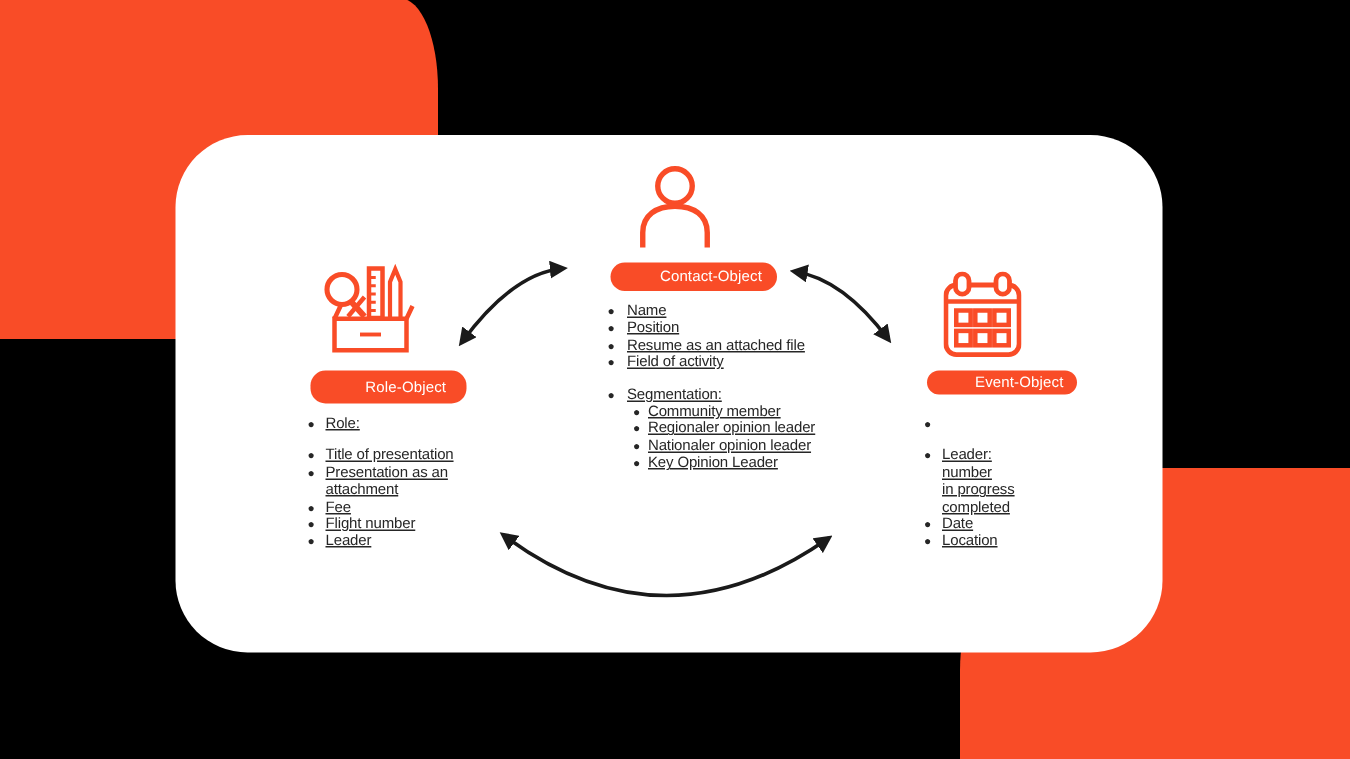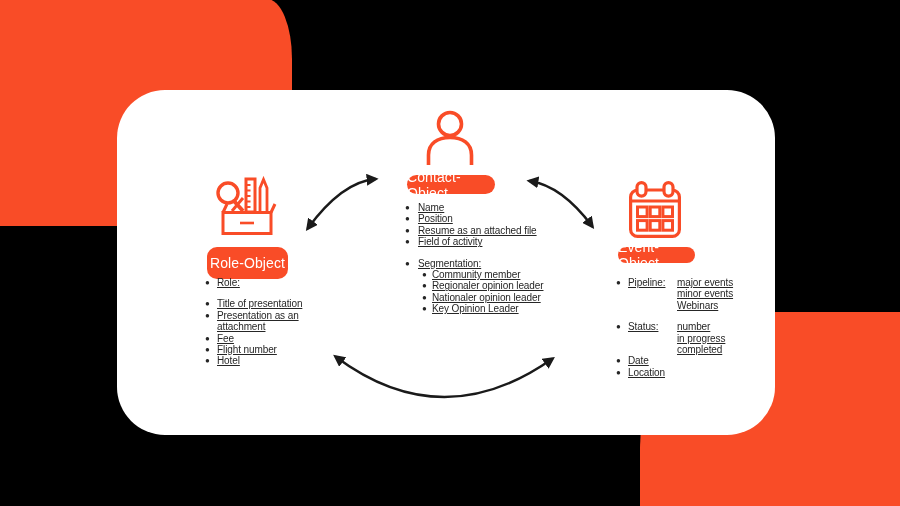--- a/index.html
+++ b/index.html
@@ -23,36 +23,36 @@
   .arrows .head{fill:var(--arrow,#1a1a1a);stroke:none;}
   
   .icon{position:absolute;color:var(--accent,#F94C27);}
   .icon *{stroke:currentColor;fill:none;}
   .icon .filled{fill:#fff;}
   .icon-toolbox{left:214px;top:176px;}
   .icon-person{left:426px;top:110px;}
   .icon-calendar{left:629px;top:181px;}
   
   .badge{position:absolute;background:var(--accent,#F94C27);color:#fff;
-    font-size:14px;letter-spacing:.1px;display:flex;align-items:center;justify-content:center;
-    border-radius:10px;}
-  .badge-role{left:207px;top:247px;width:81px;height:32px;}
+    font-size:10px;letter-spacing:.1px;display:flex;align-items:center;justify-content:center;
+    border-radius:10px;padding-left:23px;}
+  .badge-role{left:207px;top:247px;width:81px;height:22px;}
   .badge-contact{left:407px;top:175px;width:88px;height:19px;}
   .badge-event{left:618px;top:247px;width:77px;height:16px;}
   
   .list{position:absolute;font-size:10px;line-height:11.4px;color:var(--text,#262626);letter-spacing:-.1px;}
   .list-role{left:205px;top:277px;}
   .list-contact{left:405px;top:202px;}
   .list-event{left:616px;top:277px;}
   .li{display:flex;align-items:flex-start;}
   .li.gap{margin-bottom:10px;}
   .dot{flex:none;width:12px;font-size:8px;line-height:11.4px;color:var(--text,#262626);}
   .list-contact > .li > .dot{width:13px;}
   .li-body{white-space:pre-line;text-decoration:underline;}
-  .li-body.row{display:flex;white-space:normal;}
+  .li-body.row{display:flex;white-space:normal;flex-direction:column;}
   .lbl{flex:none;}
   .list-role .lbl{width:30px;}
   .list-event .lbl{width:49px;}
   .vals div{white-space:nowrap;}
   .sublist{margin-left:17px;}
   .sublist .dot{width:10px;}
 </style>
 </head>
 <body>
 
@@ -94,21 +94,21 @@
       <div class="li">
         <span class="dot">●</span>
         <div class="li-body">Fee</div>
       </div>
       <div class="li">
         <span class="dot">●</span>
         <div class="li-body">Flight number</div>
       </div>
       <div class="li">
         <span class="dot">●</span>
-        <div class="li-body">Hotel</div>
+        <div class="li-body">Leader</div>
       </div>
     </div>
 
   <svg class="icon icon-person" width="48" height="57" viewBox="0 0 48 57">
     <circle cx="24" cy="14" r="11.5" stroke-width="3.6"></circle>
     <path d="M2.5,55 V45 C2.5,33.5 11.5,27.5 24,27.5 C36.5,27.5 45.5,33.5 45.5,45 V55" stroke-width="3.6"></path>
   </svg>
   <div class="badge badge-contact">Contact-Object</div>
   <div class="list list-contact">
       <div class="li">
@@ -160,33 +160,25 @@
     <rect x="21.2" y="26" width="9.6" height="9.6" stroke-width="3"></rect>
     <rect x="33.9" y="26" width="9.6" height="9.6" stroke-width="3"></rect>
     <rect x="8.5" y="39.6" width="9.6" height="9.6" stroke-width="3"></rect>
     <rect x="21.2" y="39.6" width="9.6" height="9.6" stroke-width="3"></rect>
     <rect x="33.9" y="39.6" width="9.6" height="9.6" stroke-width="3"></rect>
   </svg>
   <div class="badge badge-event">Event-Object</div>
   <div class="list list-event">
       <div class="li gap">
         <span class="dot">●</span>
+      </div>
+      <div class="li">
+        <span class="dot">●</span>
         <div class="li-body row">
-          <span class="lbl">Pipeline:</span>
-          <span class="vals">
-            <div>major events</div>
-            <div>minor events</div>
-            <div>Webinars</div>
-          </span>
-        </div>
-      </div>
-      <div class="li">
-        <span class="dot">●</span>
-        <div class="li-body row">
-          <span class="lbl">Status:</span>
+          <span class="lbl">Leader:</span>
           <span class="vals">
             <div>number</div>
             <div>in progress</div>
             <div>completed</div>
           </span>
         </div>
       </div>
       <div class="li">
         <span class="dot">●</span>
         <div class="li-body">Date</div>

